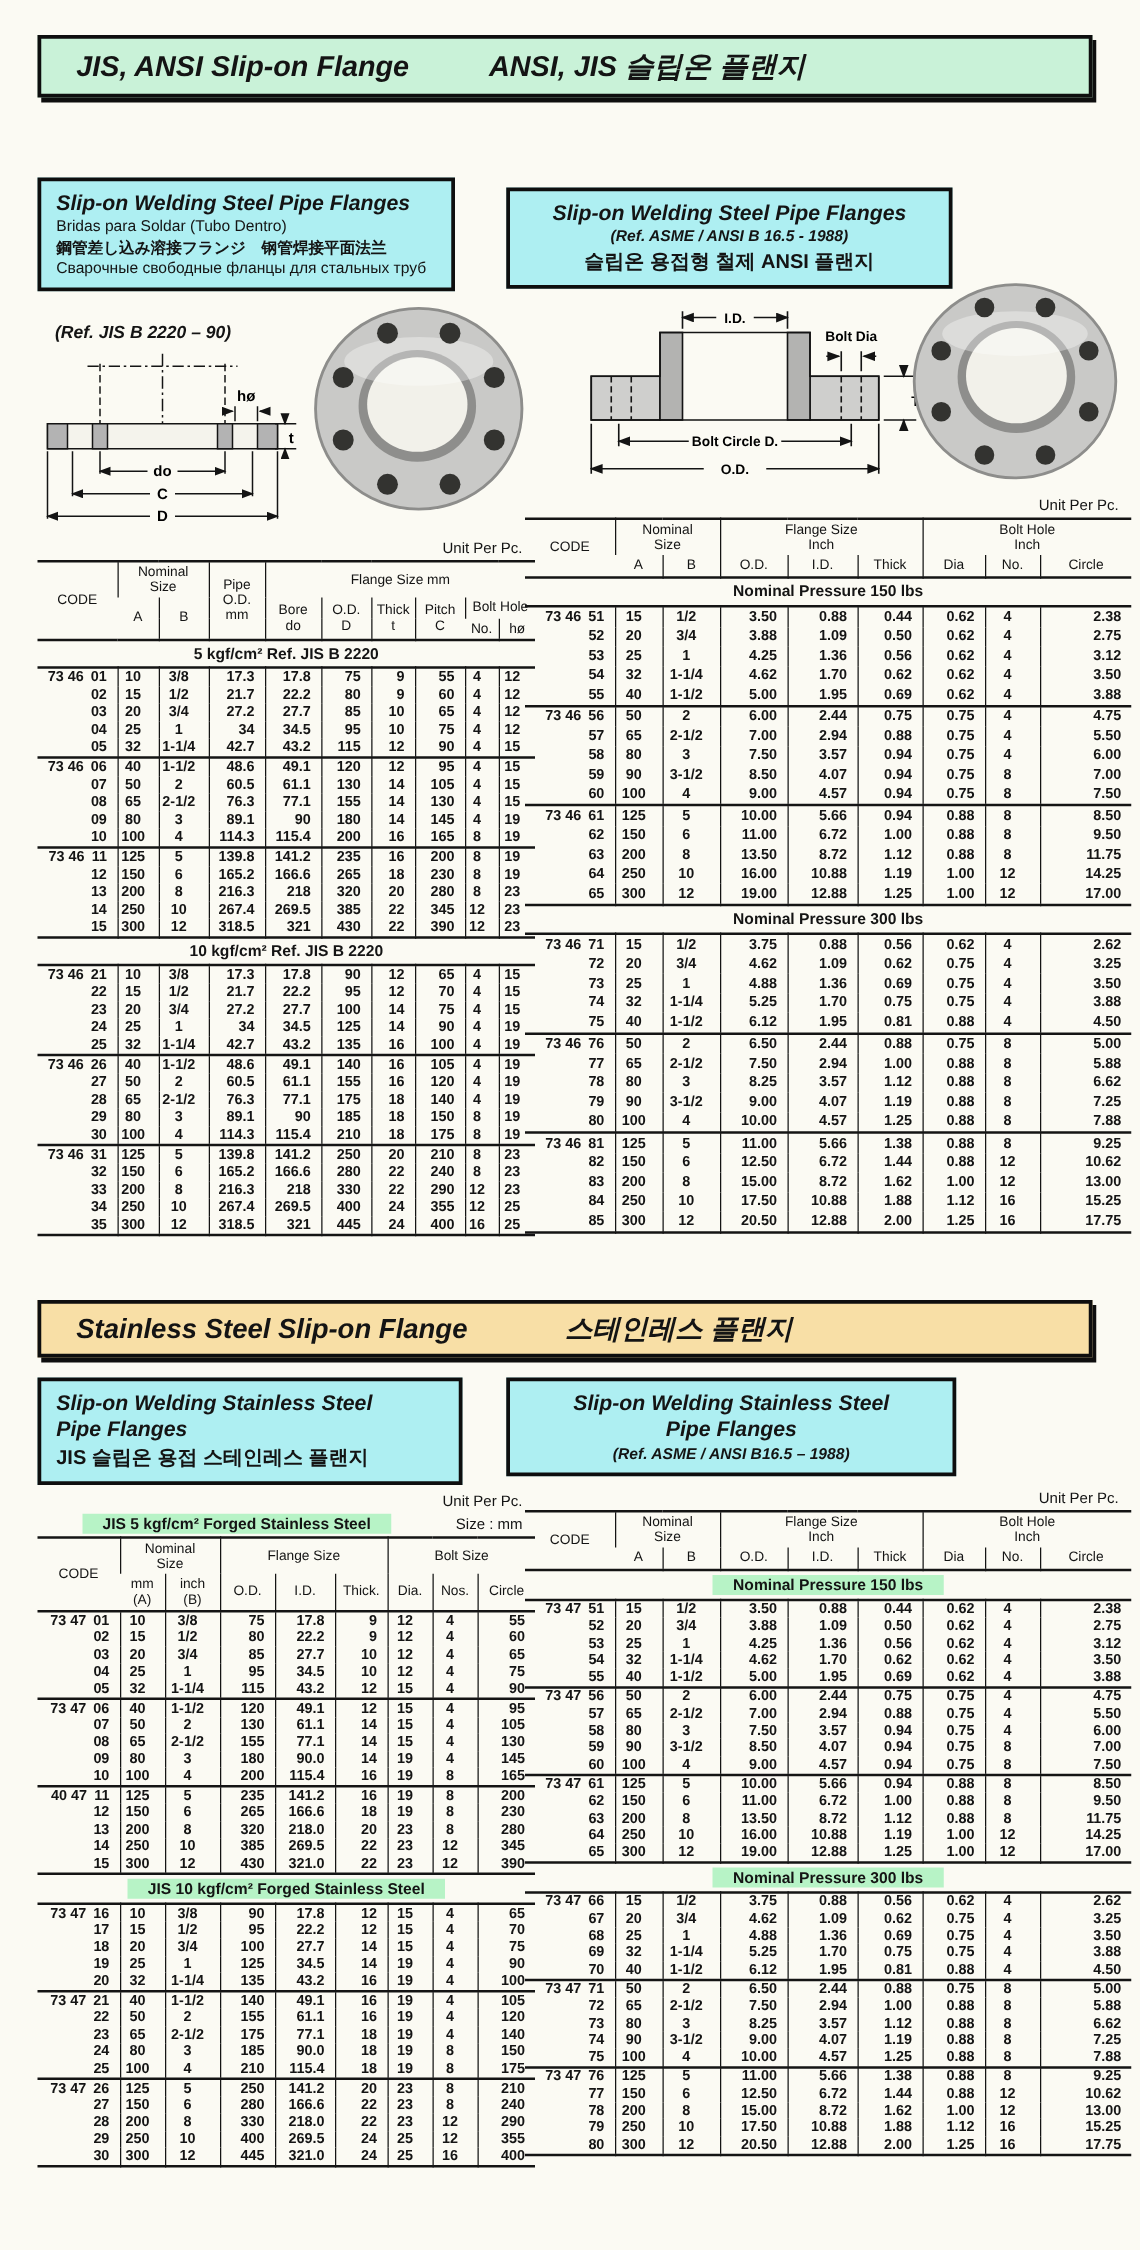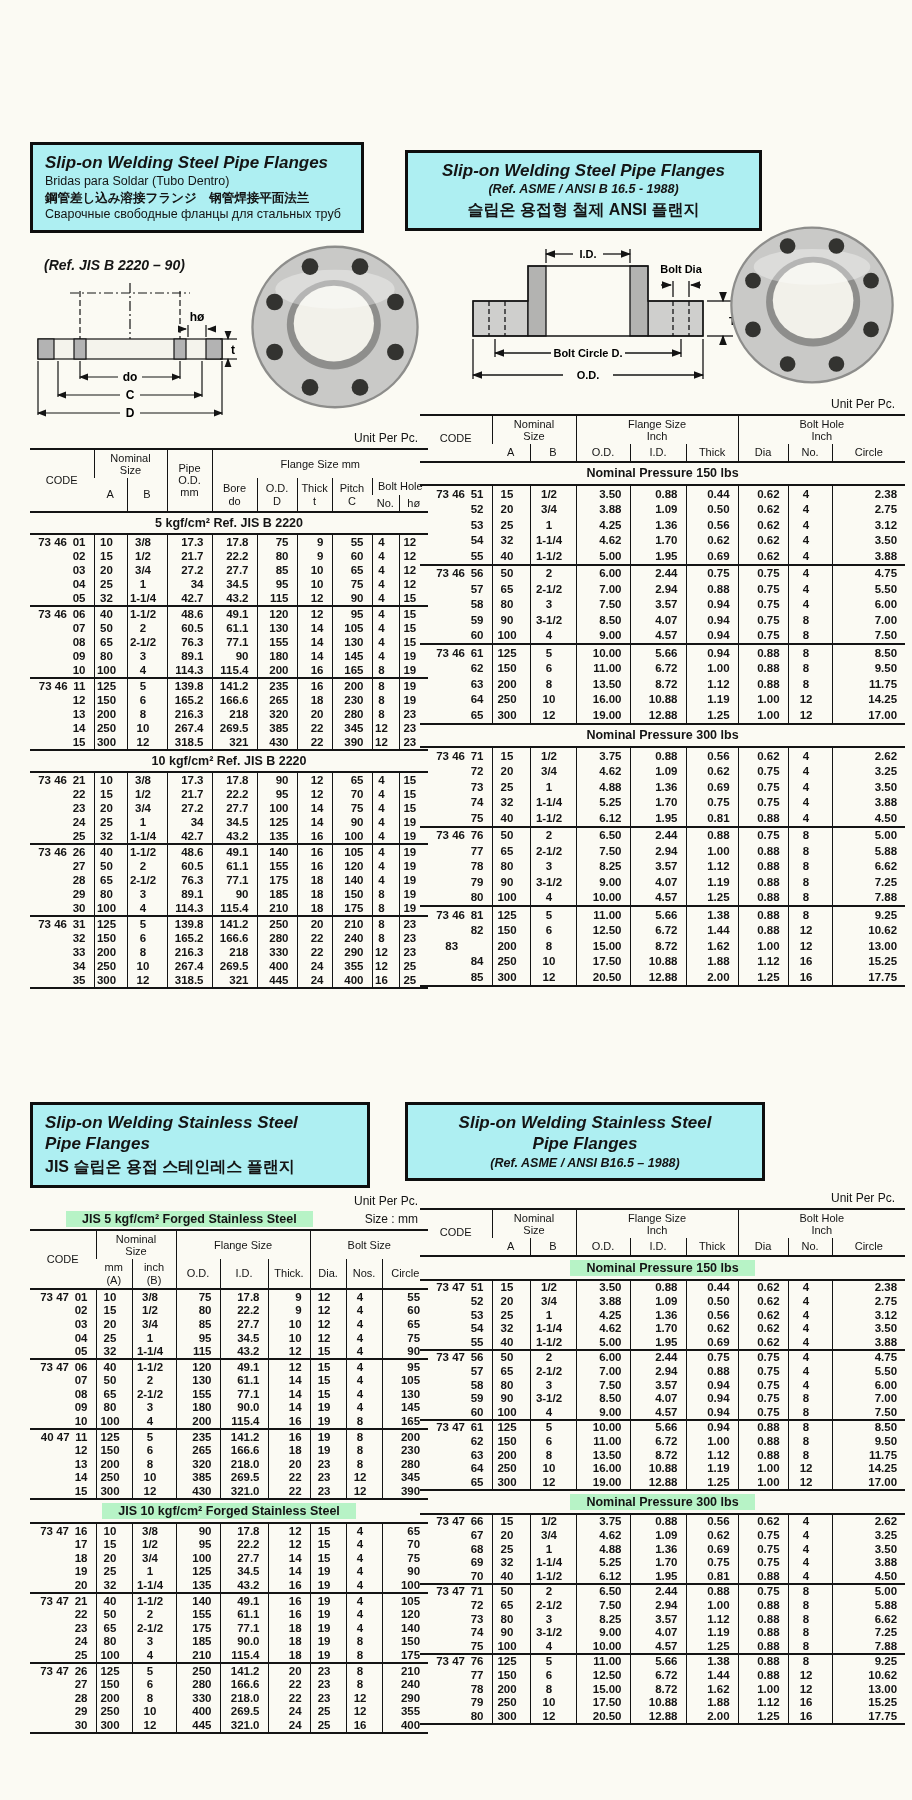--- a/index.html
+++ b/index.html
@@ -71,20 +71,28 @@
 
   svg text { font-family:"Liberation Sans", sans-serif; }
   .dim-t { font-size:12px; font-weight:bold; }
   .dim-s { font-size:11px; font-weight:bold; }
 </style>
 </head>
 <body>
 
 <div class="page">
 
+  <div class="banner banner-main">
+    <span>JIS, ANSI Slip-on Flange</span>
+    <span>ANSI, JIS 슬립온 플랜지</span>
+  </div>
+  <div class="banner banner-ss">
+    <span>Stainless Steel Slip-on Flange</span>
+    <span>스테인레스  플랜지</span>
+  </div>
 
   <section class="col col-steel-left">
     <div class="info-box" style="width:334px;">
       <div class="ib-en">Slip-on Welding Steel Pipe Flanges</div>
       <div class="ib-sm">Bridas para Soldar (Tubo Dentro)</div>
       <div class="ib-smb">鋼管差し込み溶接フランジ　钢管焊接平面法兰</div>
       <div class="ib-sm">Сварочные свободные фланцы для стальных труб</div>
     </div>
     <div class="ref-label">(Ref. JIS B 2220 – 90)</div>
 
@@ -989,21 +997,21 @@
             <td style="text-align: center;">150</td>
             <td style="text-align: center;">6</td>
             <td style="text-align: right;">12.50</td>
             <td style="text-align: right;">6.72</td>
             <td style="text-align: right;">1.44</td>
             <td style="text-align: right;">0.88</td>
             <td style="text-align: center;">12</td>
             <td style="text-align: right;">10.62</td>
           </tr>
           <tr>
-            <td class="code" style="text-align: center;">83</td>
+            <td class="code" style="text-align: right;">83</td>
             <td style="text-align: center;">200</td>
             <td style="text-align: center;">8</td>
             <td style="text-align: right;">15.00</td>
             <td style="text-align: right;">8.72</td>
             <td style="text-align: right;">1.62</td>
             <td style="text-align: right;">1.00</td>
             <td style="text-align: center;">12</td>
             <td style="text-align: right;">13.00</td>
           </tr>
           <tr>

